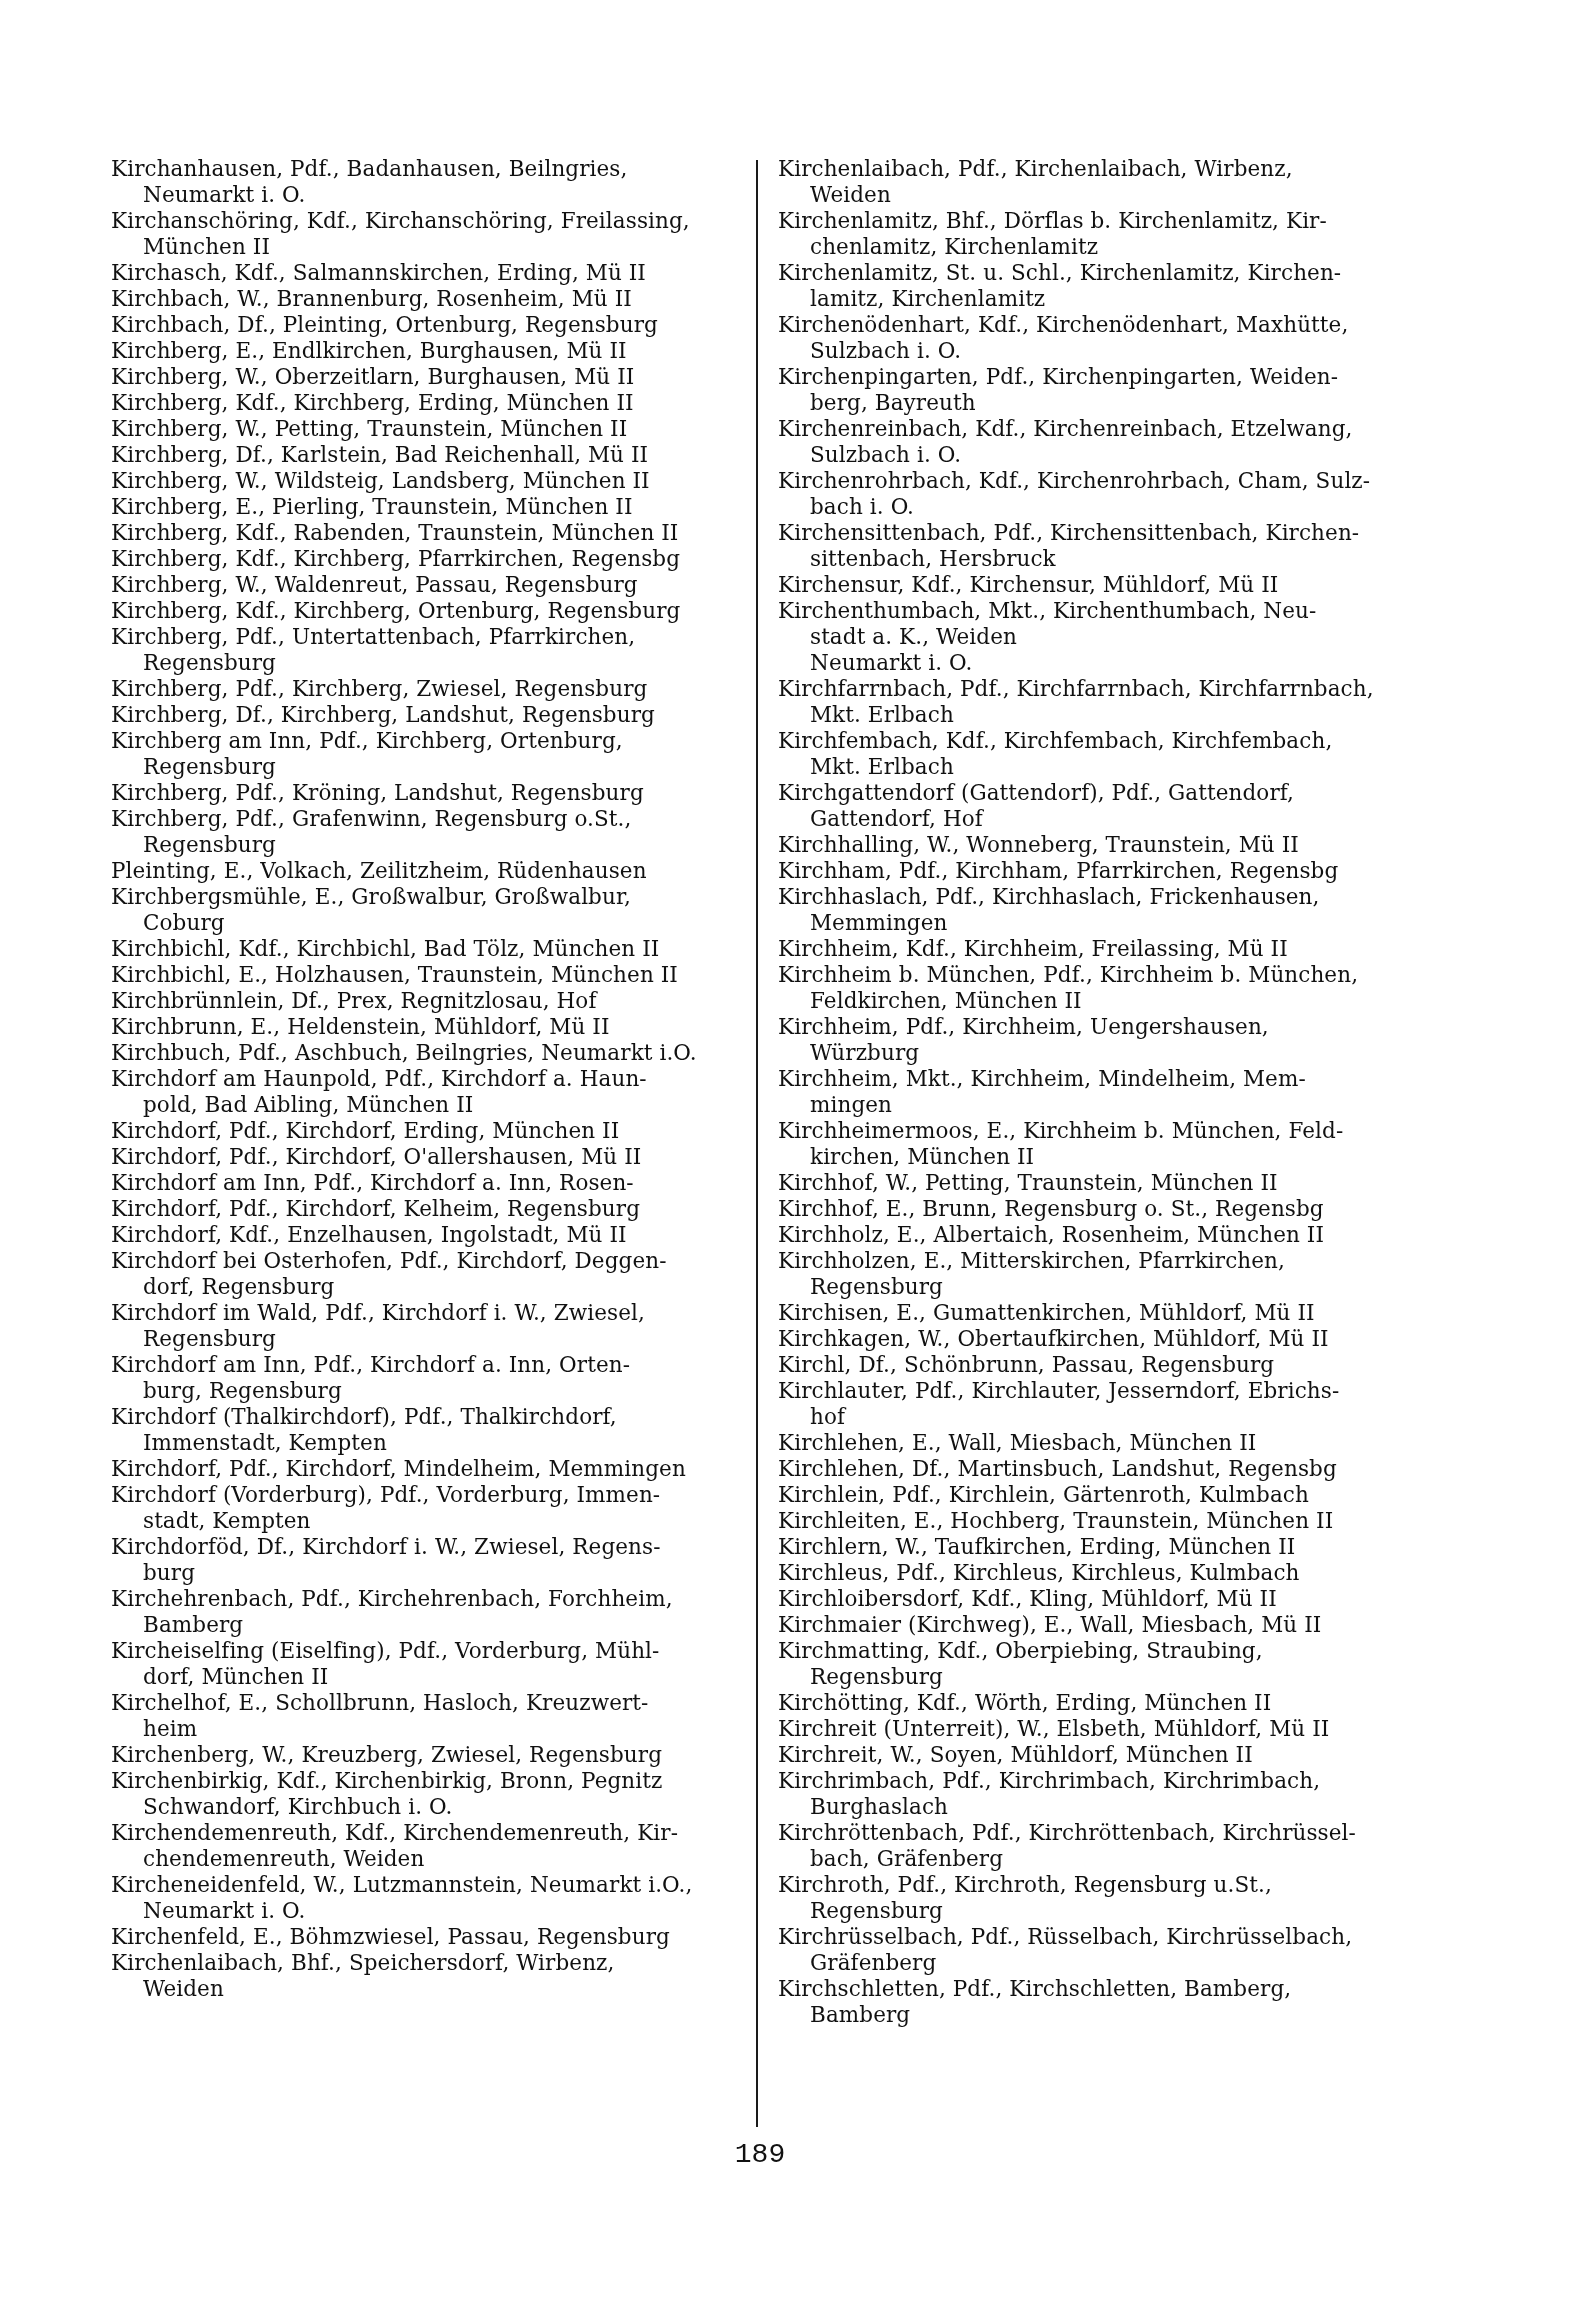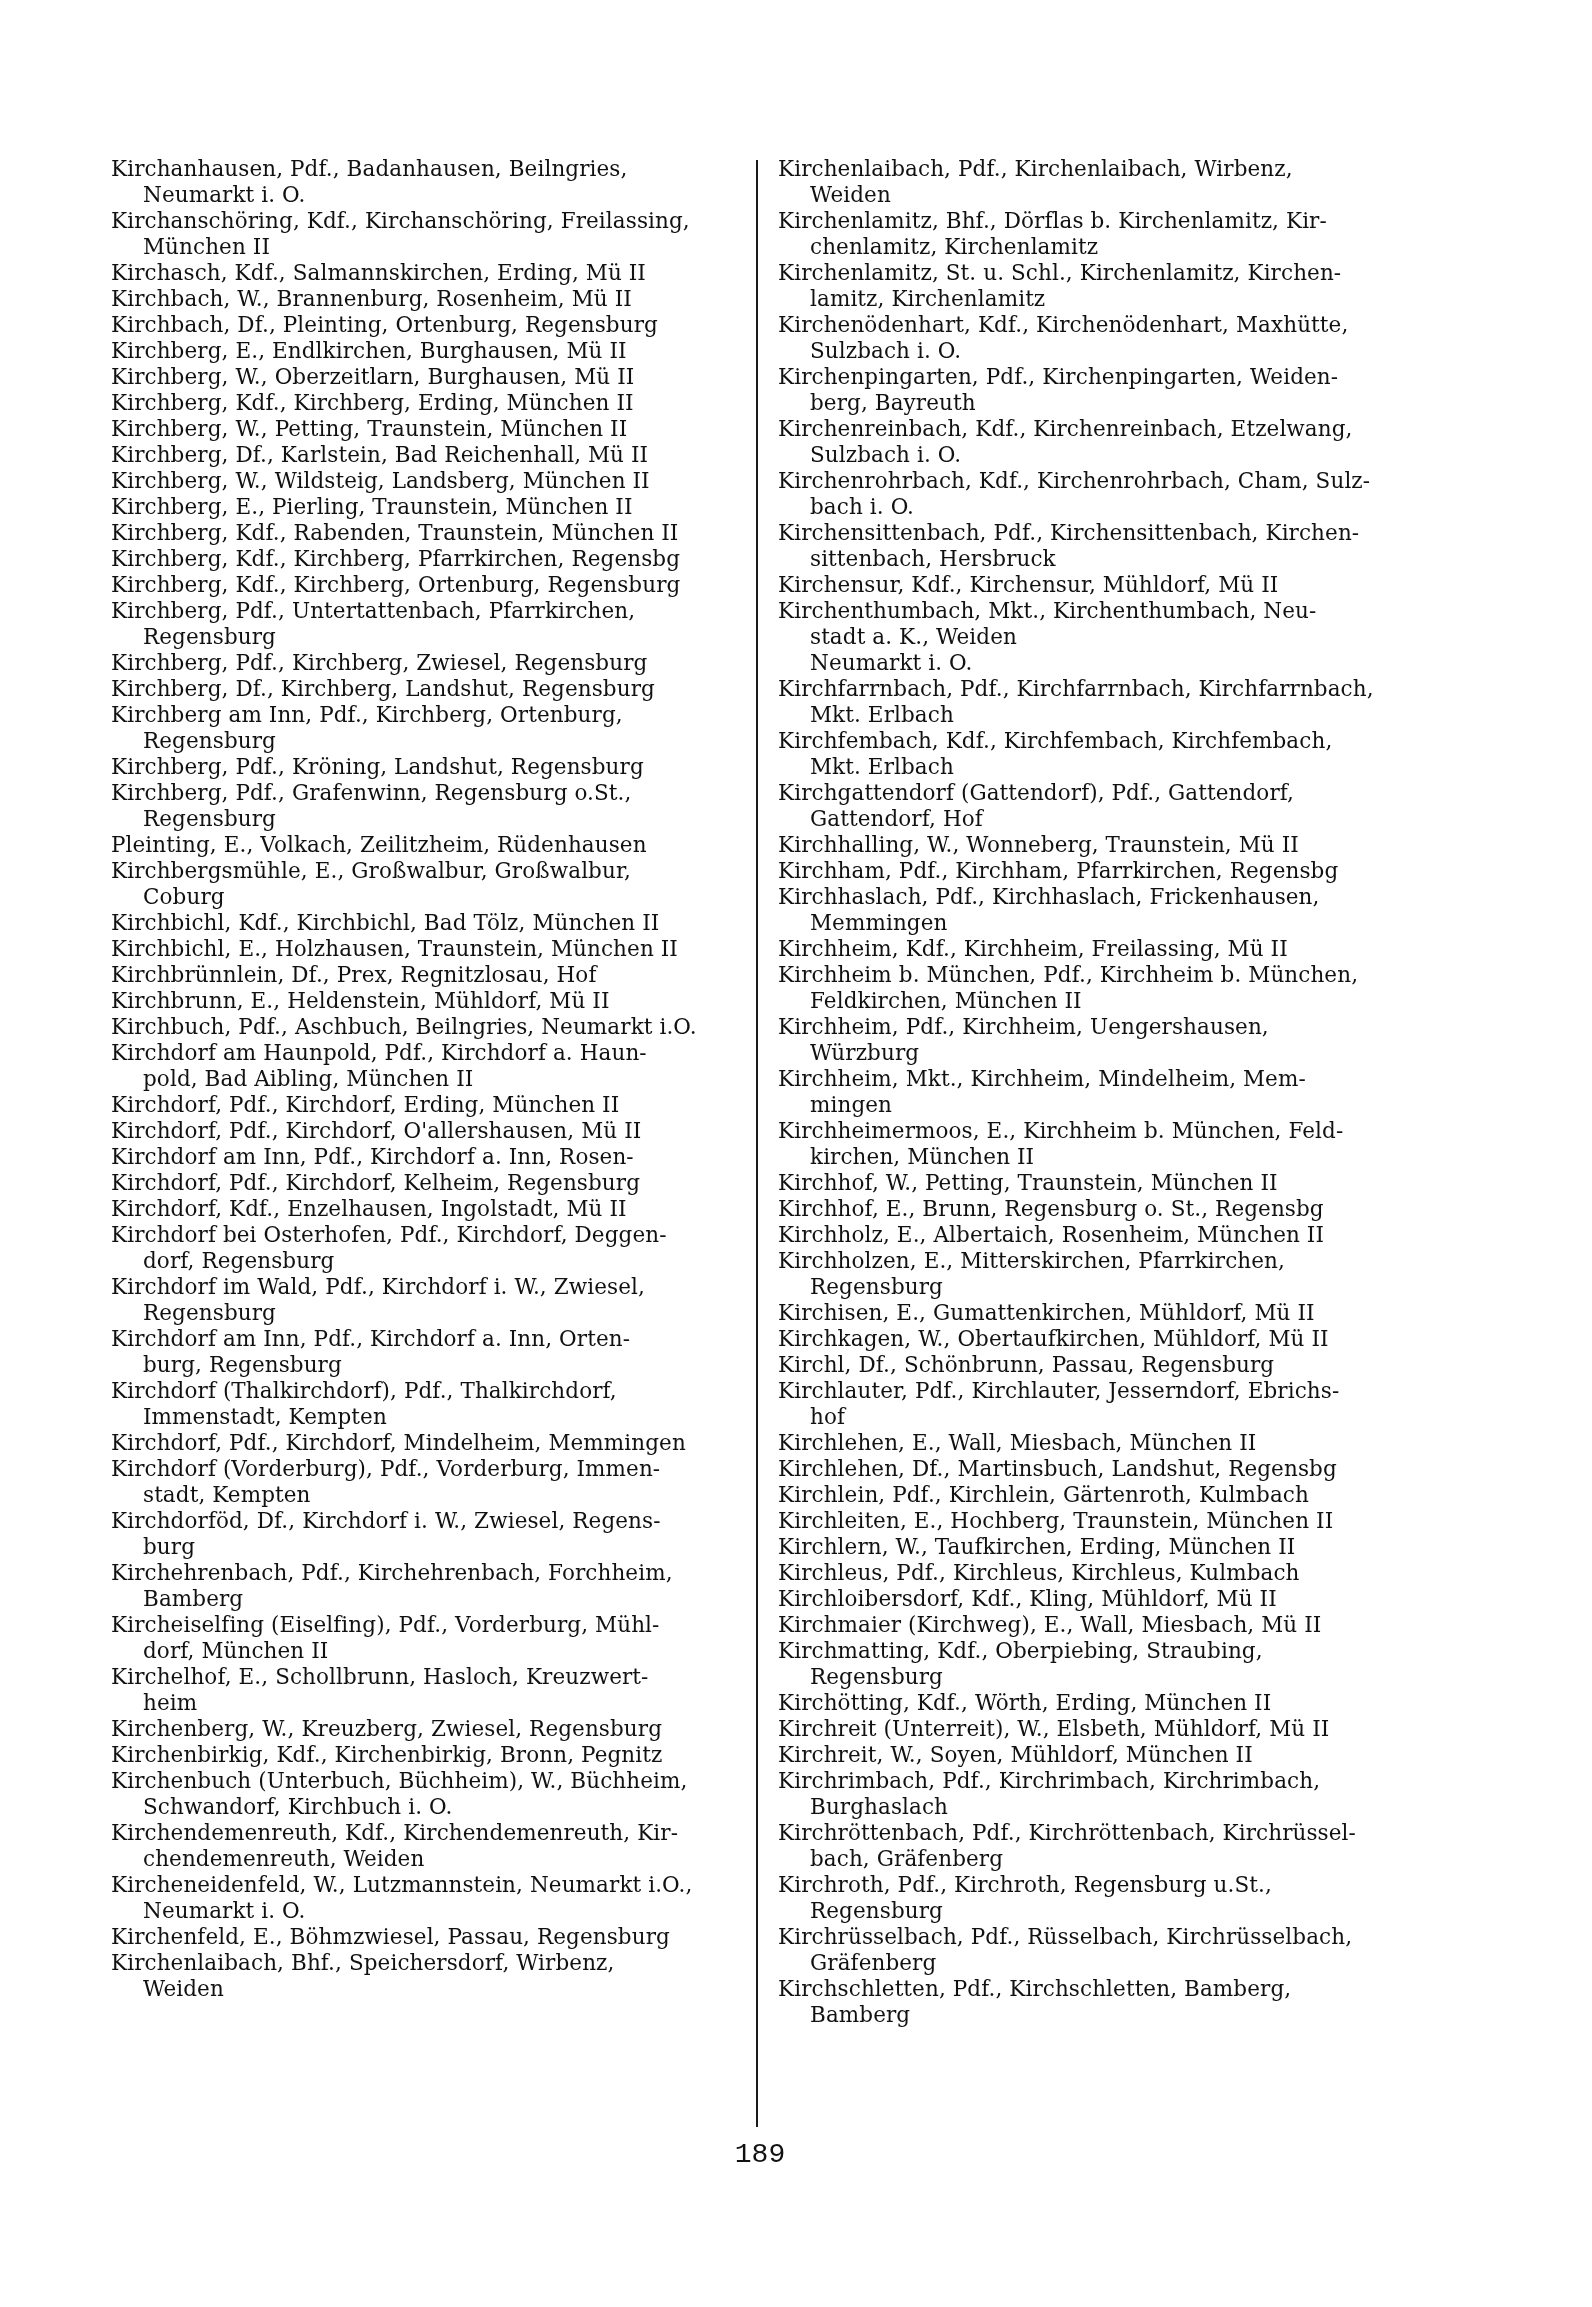--- a/index.html
+++ b/index.html
@@ -71,20 +71,23 @@
       <div class="entry">
         <span class="line">Kirchberg, E., Pierling, Traunstein, München II</span>
       </div>
       <div class="entry">
         <span class="line">Kirchberg, Kdf., Rabenden, Traunstein, München II</span>
       </div>
       <div class="entry">
         <span class="line">Kirchberg, Kdf., Kirchberg, Pfarrkirchen, Regensbg</span>
       </div>
       <div class="entry">
+        <span class="line">Kirchberg, W., Waldenreut, Passau, Regensburg</span>
+      </div>
+      <div class="entry">
         <span class="line">Kirchberg, Kdf., Kirchberg, Ortenburg, Regensburg</span>
       </div>
       <div class="entry">
         <span class="line">Kirchberg, Pdf., Untertattenbach, Pfarrkirchen,</span>
         <span class="line cont">Regensburg</span>
       </div>
       <div class="entry">
         <span class="line">Kirchberg, Pdf., Kirchberg, Zwiesel, Regensburg</span>
       </div>
       <div class="entry">
@@ -181,21 +184,20 @@
         <span class="line">Kirchelhof, E., Schollbrunn, Hasloch, Kreuzwert-</span>
         <span class="line cont">heim</span>
       </div>
       <div class="entry">
         <span class="line">Kirchenberg, W., Kreuzberg, Zwiesel, Regensburg</span>
       </div>
       <div class="entry">
         <span class="line">Kirchenbirkig, Kdf., Kirchenbirkig, Bronn, Pegnitz</span>
       </div>
       <div class="entry">
-        <span class="line">Kirchenbuch (Unterbuch, Büchheim), W., Büchheim,</span>
         <span class="line cont">Schwandorf, Kirchbuch i. O.</span>
       </div>
       <div class="entry">
         <span class="line">Kirchendemenreuth, Kdf., Kirchendemenreuth, Kir-</span>
         <span class="line cont">chendemenreuth, Weiden</span>
       </div>
       <div class="entry">
         <span class="line">Kircheneidenfeld, W., Lutzmannstein, Neumarkt i.O.,</span>
         <span class="line cont">Neumarkt i. O.</span>
       </div>

